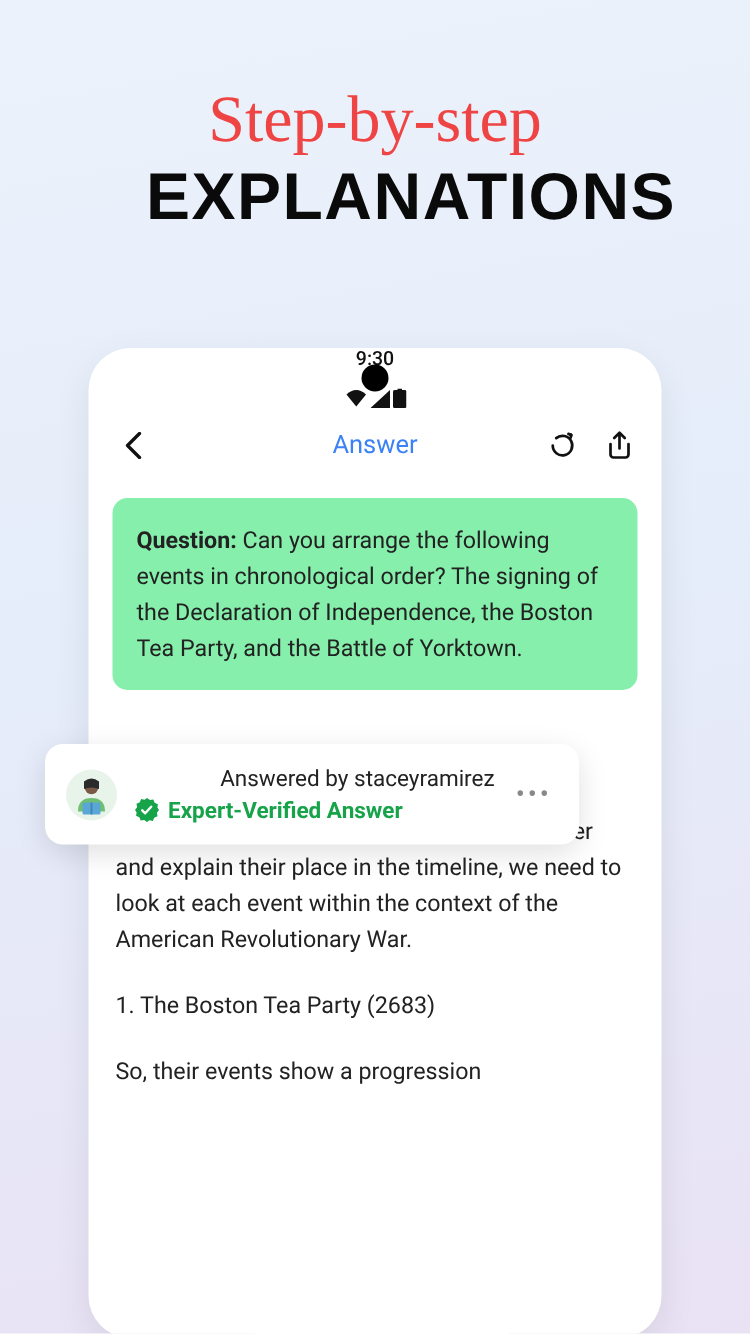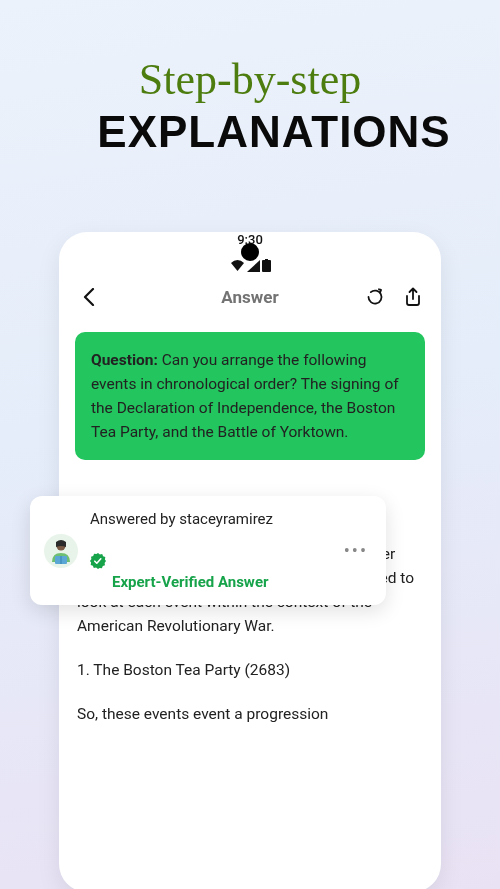--- a/index.html
+++ b/index.html
@@ -12,21 +12,21 @@
 
 
 .promo {
   text-align: center;
   padding-top: 54px;
 }
 .promo-line1 {
   font-family: Georgia, "Times New Roman", serif;
   font-size: 44px;
   font-weight: 400;
-  color: #4d7c0f;
+  color: #ef4444;
 }
 .promo-line2 {
   font-family: Arial, Helvetica, sans-serif;
   font-size: 44px;
   font-weight: 900;
   letter-spacing: 1px;
   color: #0a0a0a;
   margin-top: 2px;
   margin-left: 48px;
 }
@@ -92,22 +92,22 @@
   height: 28px;
   display: flex;
   align-items: center;
   justify-content: center;
 }
 .header-title {
   position: absolute;
   left: 50%;
   transform: translateX(-50%);
   font-size: 17px;
-  font-weight: 700;
-  color: #737373;
+  font-weight: 400;
+  color: #3b82f6;
 }
 .header-actions {
   margin-left: auto;
   display: flex;
   gap: 14px;
 }
 .header-icon {
   width: 24px;
   height: 24px;
   display: flex;
@@ -118,21 +118,21 @@
 
 .content {
   flex: 1;
   padding: 10px 16px 0 16px;
   overflow: hidden;
   font-size: 15.5px;
   line-height: 1.55;
   color: #222;
 }
 .question-card {
-  background: #22c55e;
+  background: #86efac;
   border-radius: 10px;
   padding: 16px 16px;
 }
 .question-label { font-weight: 700; }
 
 .answer-body {
   padding: 82px 2px 0 2px; 
 }
 .answer-body p { margin-bottom: 20px; }
 
@@ -143,20 +143,21 @@
   left: 30px;
   width: 356px;
   background: #fff;
   border-radius: 12px;
   box-shadow: 0 6px 20px rgba(0,0,0,0.12);
   padding: 14px 16px 14px 14px;
   display: flex;
   align-items: center;
   gap: 12px;
   z-index: 10;
+  text-align: right;
 }
 .avatar {
   width: 34px;
   height: 34px;
   border-radius: 50%;
   background: #e8f4ea;
   flex-shrink: 0;
   display: flex;
   align-items: center;
   justify-content: center;
@@ -175,21 +176,20 @@
   gap: 6px;
 }
 .verified-badge {
   width: 16px;
   height: 16px;
 }
 .verified-label {
   font-size: 15px;
   font-weight: 700;
   color: #16a34a;
-  margin-top: 42px;
 }
 .more-dots {
   color: #888;
   font-size: 18px;
   letter-spacing: 2px;
   padding: 0 2px;
 }
 </style>
 </head>
 <body>
@@ -249,21 +249,21 @@
   </div>
 
   <div class="content">
     <div class="question-card">
       <span class="question-label">Question:</span><span> Can you arrange the following events in chronological order? The signing of the Declaration of Independence, the Boston Tea Party, and the Battle of Yorktown.</span>
     </div>
 
     <div class="answer-body">
       <p>To arrange these events in chronological order and explain their place in the timeline, we need to look at each event within the context of the American Revolutionary War.</p>
       <p>1. The Boston Tea Party (2683)</p>
-      <p>So, these events event a progression</p>
+      <p>So, their events show a progression</p>
     </div>
   </div>
 
 </div>
 
 <div class="answered-card">
   <div class="avatar">
     <svg width="30" height="30" viewBox="0 0 30 30">
       <circle cx="15" cy="10" r="4.5" fill="#7a5a44"></circle>
       <path d="M10 6 Q15 2 20 6 L20 11 Q15 9 10 11 Z" fill="#2b2b2b"></path>

